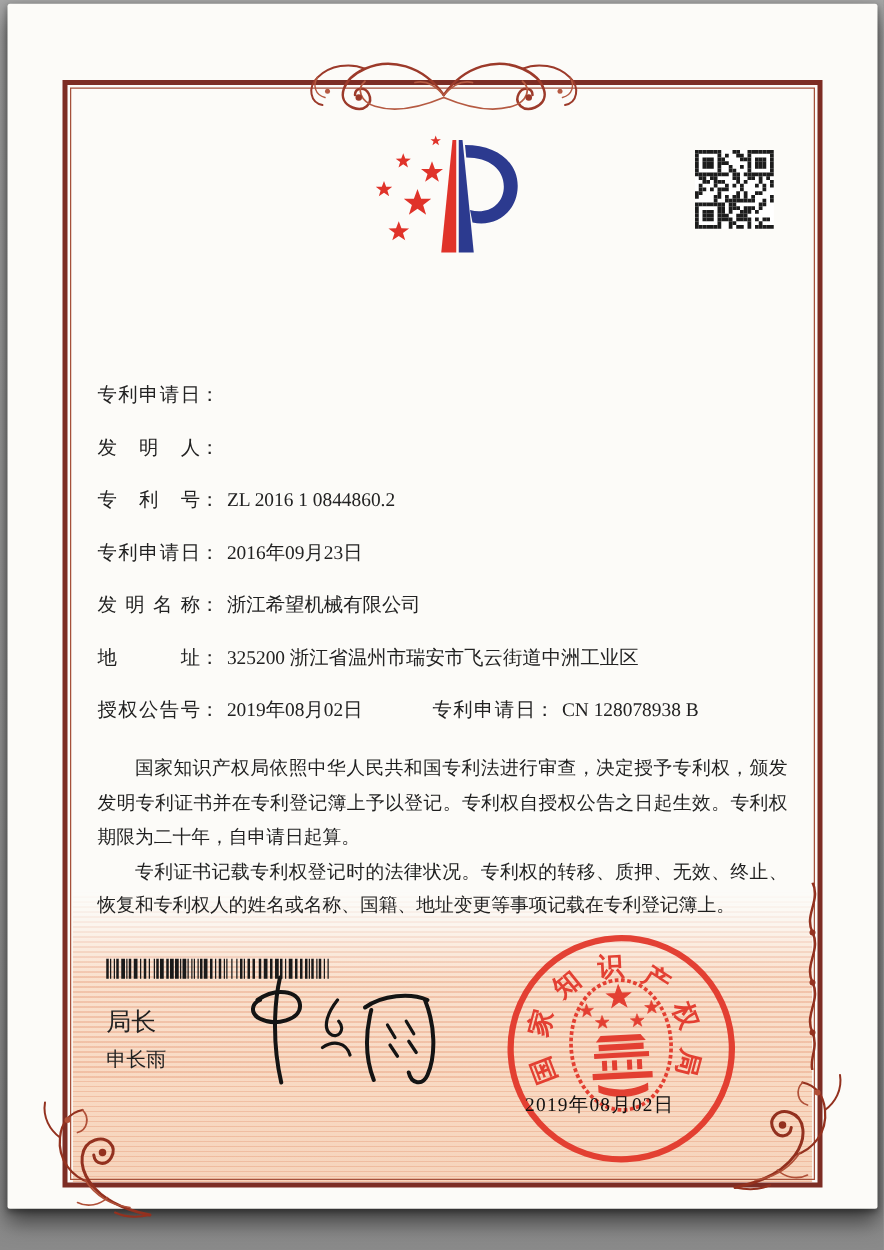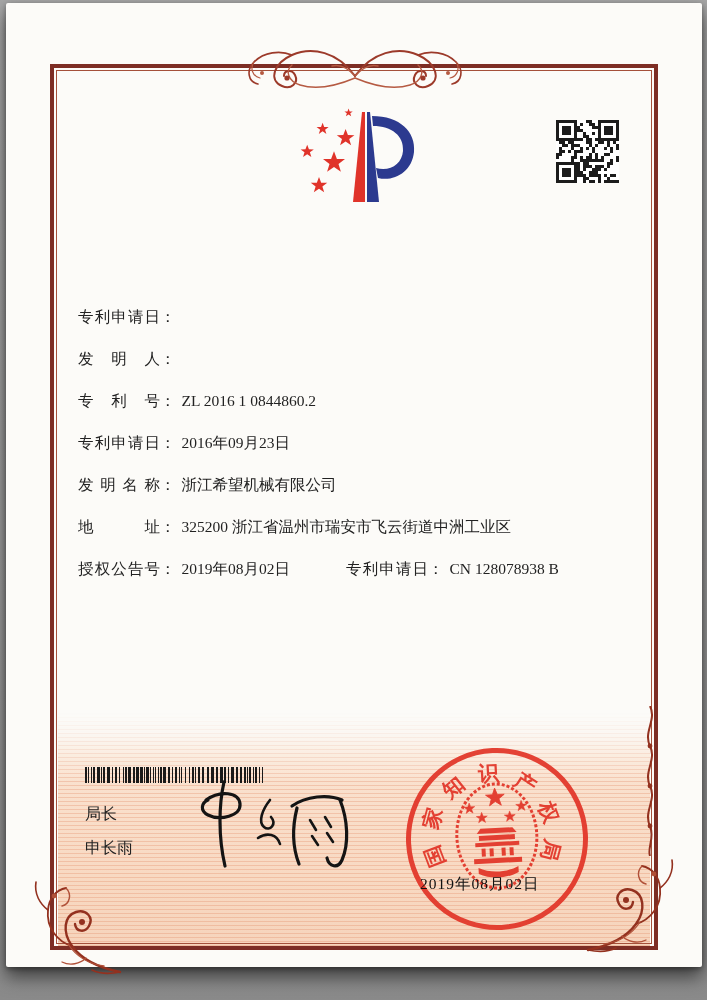--- a/index.html
+++ b/index.html
@@ -63,21 +63,21 @@
   }
   .paras p{margin:0;text-indent:2em;}
   
   .barcode{
     position:absolute;left:85px;top:767px;width:182px;height:16px;z-index:5;
     display:flex;align-items:stretch;background:transparent;
   }
   .barcode i{display:block;background:#1a1a1a;}
   .barcode i.sp{background:transparent;}
   
-  .signer-title{position:absolute;left:85px;top:804px;font-size:16px;z-index:5;
+  .signer-title{position:absolute;left:85px;top:804px;font-size:20px;z-index:5;
     font-family:Liberation Sans, sans-serif;}
   .signer-name{position:absolute;left:85px;top:838px;font-size:16px;z-index:5;
     font-family:"Liberation Sans","DejaVu Sans",sans-serif;}
   .signature{position:absolute;left:192px;top:772px;z-index:6;}
   
   .seal{
     position:absolute;left:406px;top:748px;width:172px;height:172px;z-index:5;
     border:5px solid #e23528;border-radius:50%;opacity:.93;transform:rotate(-3deg);
   }
   .seal .ring-char{
@@ -641,20 +641,24 @@
           <span>2019年08月02日</span>
       </span>
       <span class="group">
         <span class="flabel">专利申请日</span>
           <span class="fcolon">：</span>
           <span>CN 128078938 B</span>
       </span>
     </div>
   </div>
 
+  <div class="paras">
+    <p>国家知识产权局依照中华人民共和国专利法进行审查，决定授予专利权，颁发发明专利证书并在专利登记簿上予以登记。专利权自授权公告之日起生效。专利权期限为二十年，自申请日起算。</p>
+    <p>专利证书记载专利权登记时的法律状况。专利权的转移、质押、无效、终止、恢复和专利权人的姓名或名称、国籍、地址变更等事项记载在专利登记簿上。</p>
+  </div>
 
   <div class="barcode" id="barcode">
       <i style="width: 2px;"></i>
       <i class="sp" style="width: 1px;"></i>
       <i style="width: 1px;"></i>
       <i class="sp" style="width: 2px;"></i>
       <i style="width: 1px;"></i>
       <i class="sp" style="width: 1px;"></i>
       <i style="width: 2px;"></i>
       <i class="sp" style="width: 2px;"></i>

